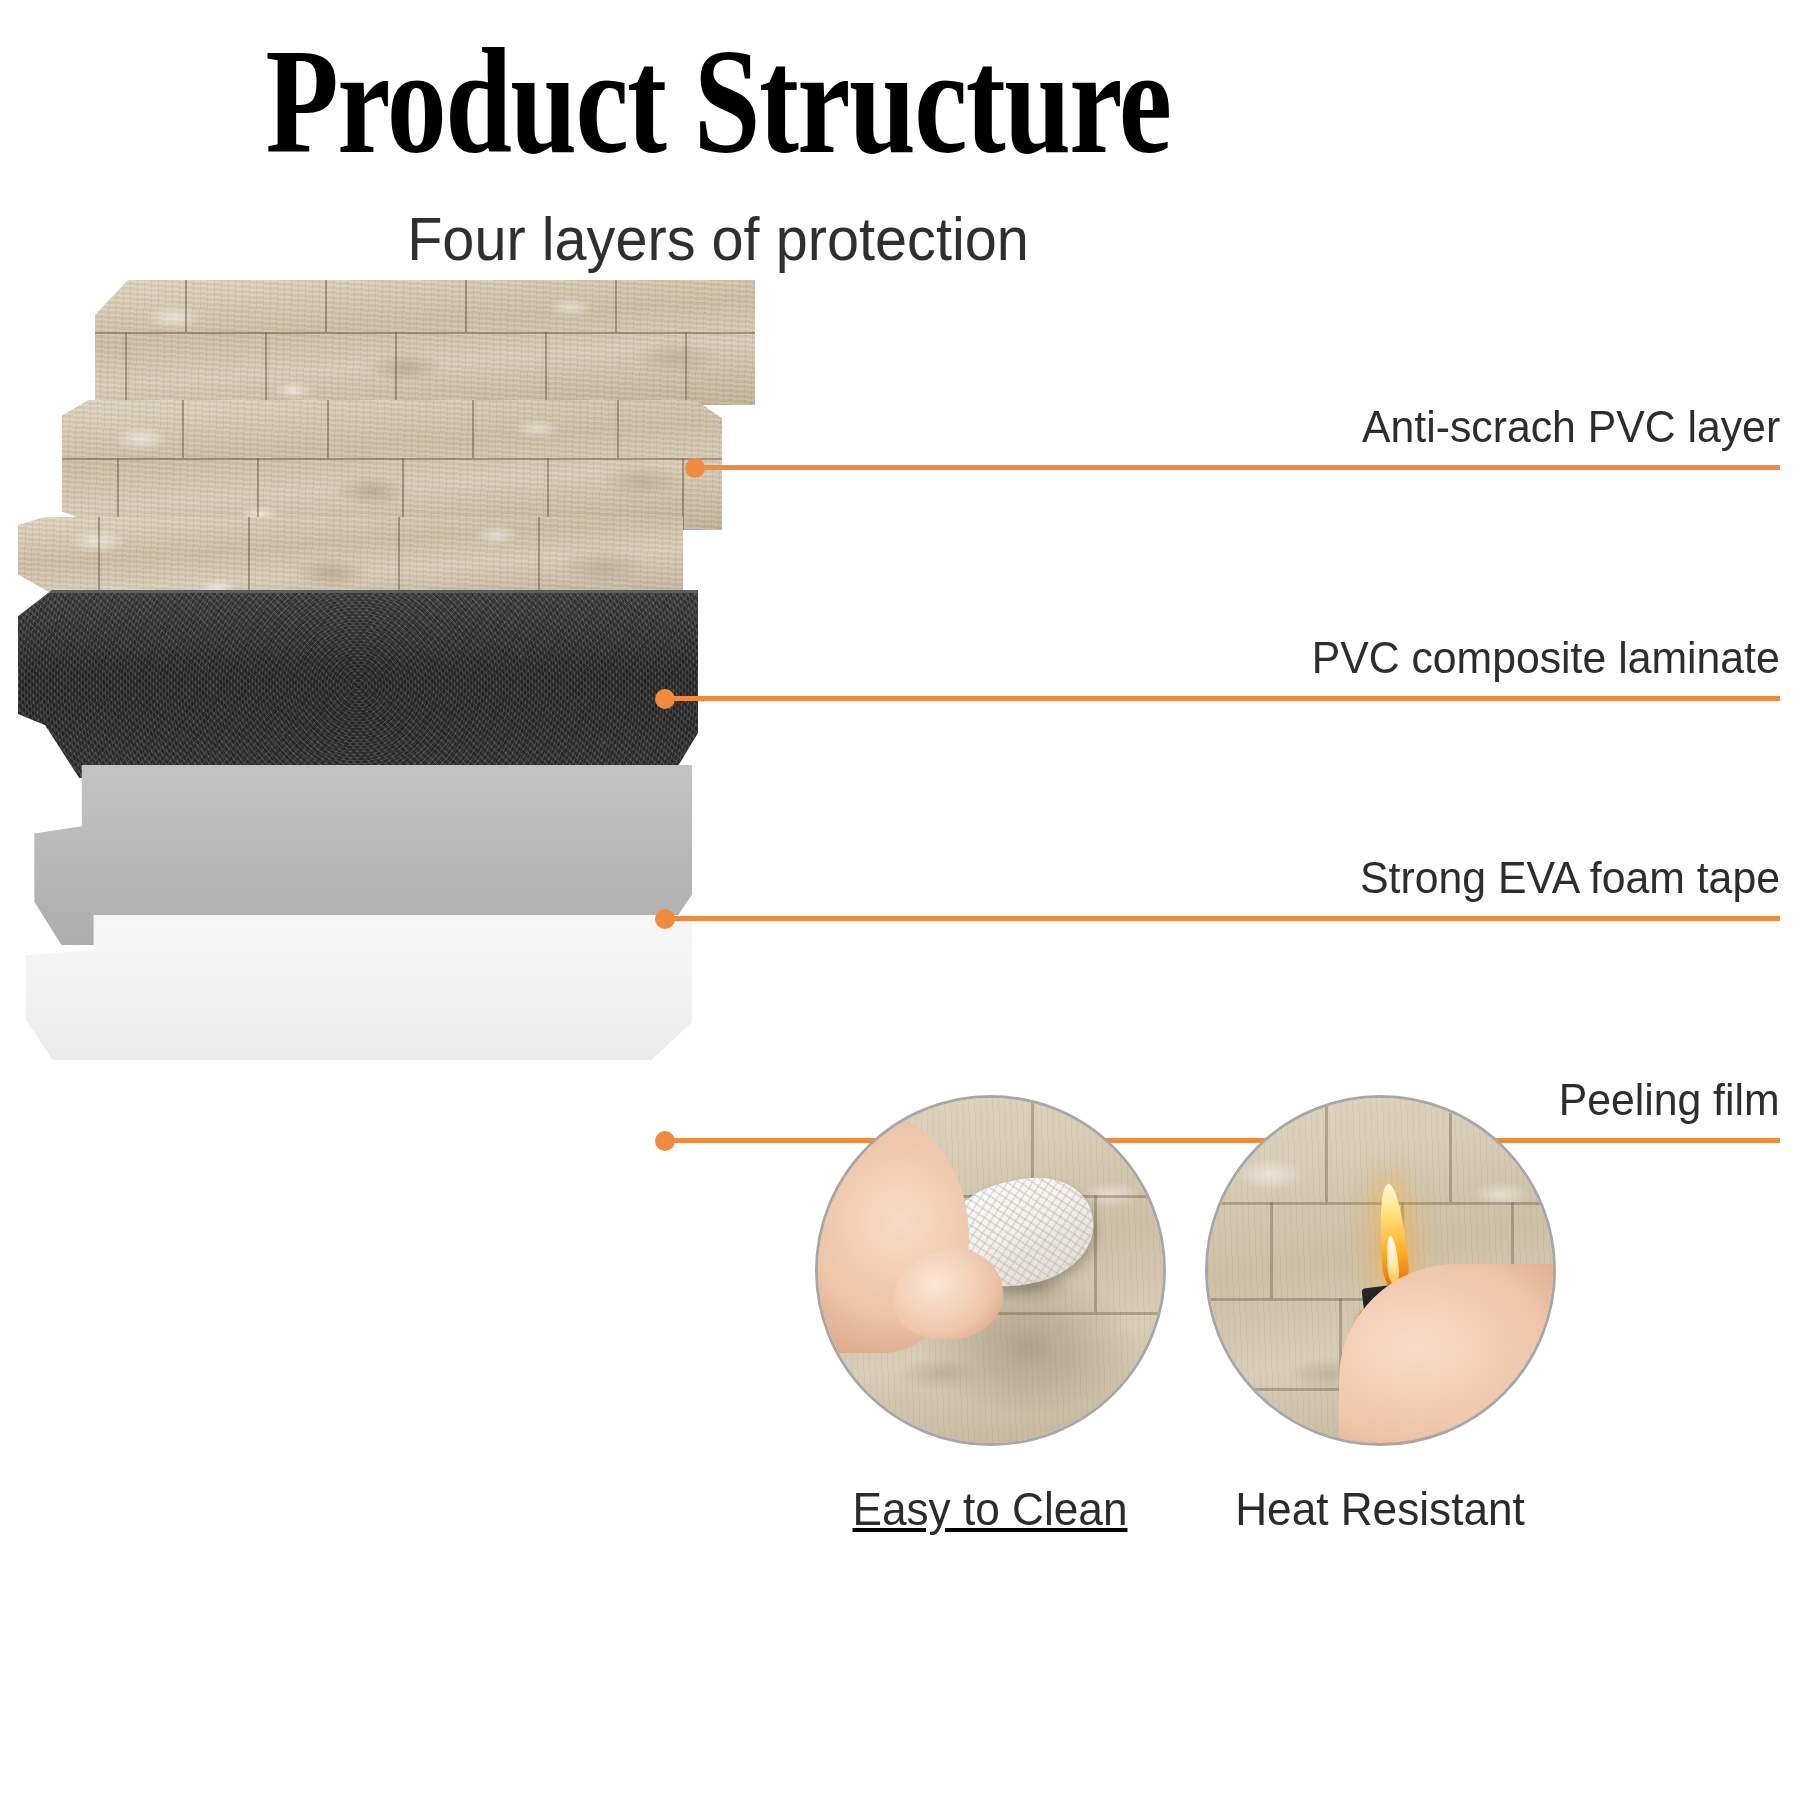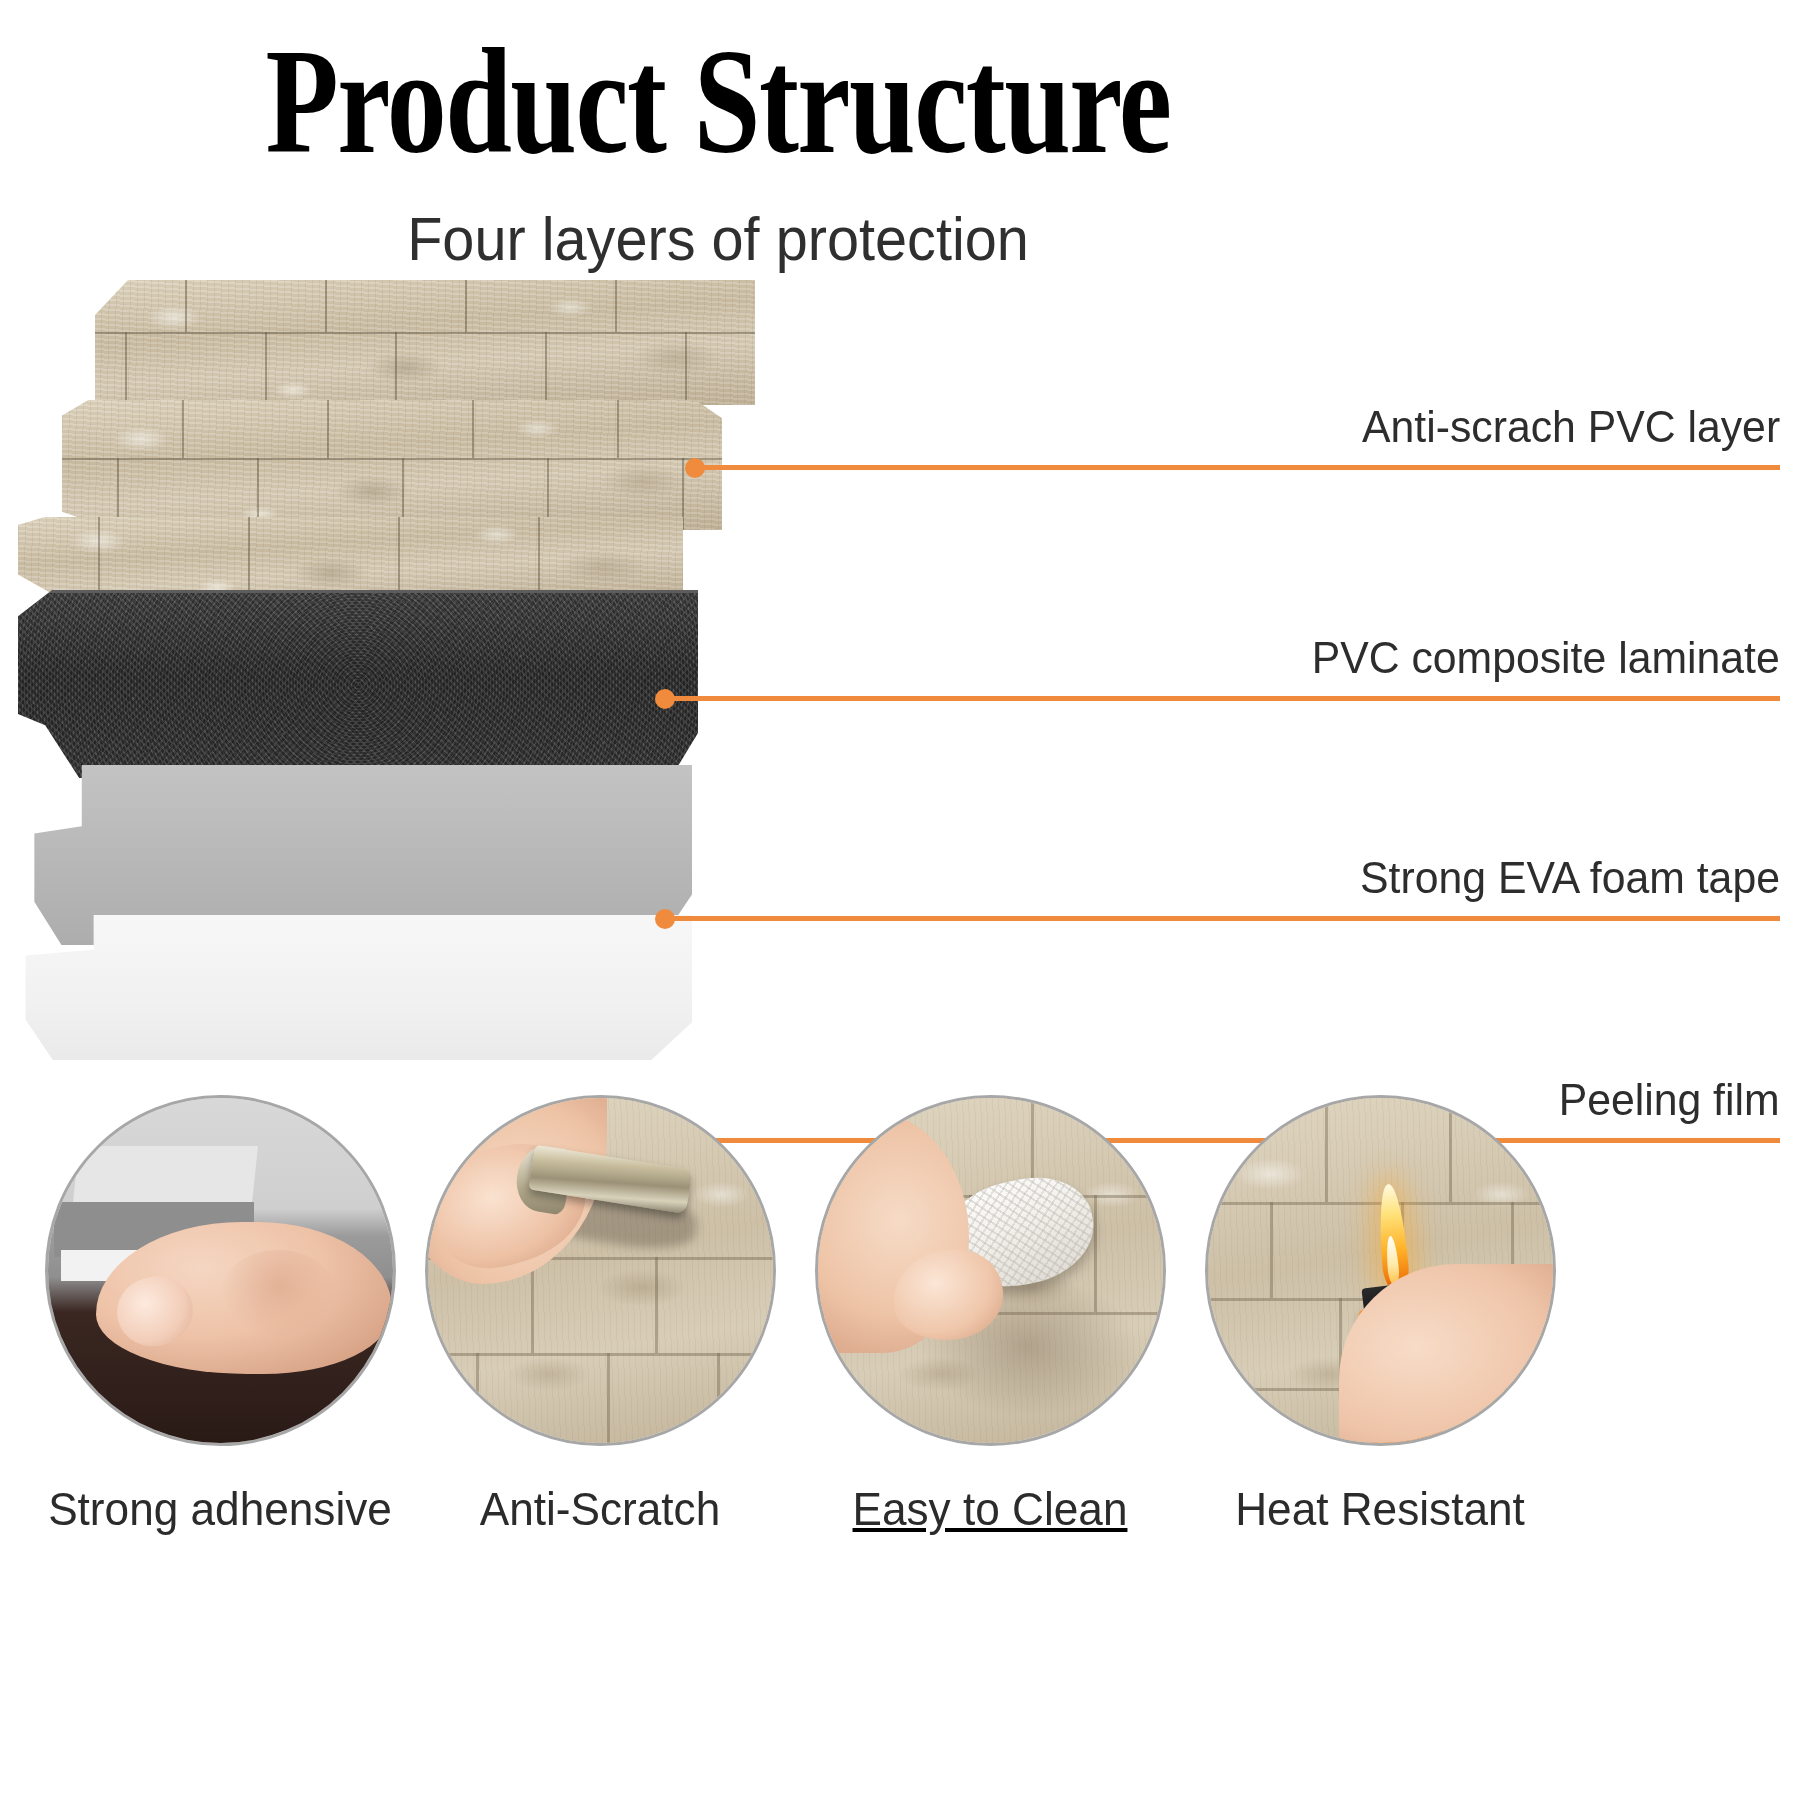--- a/index.html
+++ b/index.html
@@ -309,52 +309,21 @@
   </div>
 
   <div class="callout" style="left:655px;top:1140px;width:1125px;">
     <span class="dot"></span>
     <span class="rule" style="width:1117px;"></span>
     <span class="clabel">Peeling film</span>
   </div>
 
   <div id="features">
 
-    <div class="feat" style="left:20px;top:0;">
-      <div class="circle">
-        <div class="c1-bg"></div>
-        <div class="c1-sheetA"></div>
-        <div class="c1-sheetB"></div>
-        <div class="c1-sheetC"></div>
-        <div class="c1-thumb"></div>
-        <div class="c1-knuck"></div>
-        <div class="c1-nail"></div>
-      </div>
-      <div class="cap">Strong adhensive</div>
-    </div>
-
-    <div class="feat" style="left:400px;top:0;">
-      <div class="circle">
-        <div class="wall">
-          <div class="wl-h" style="top:46%;"></div>
-          <div class="wl-h" style="top:74%;"></div>
-          <div class="wl-v" style="left:30%;top:46%;height:28%;"></div>
-          <div class="wl-v" style="left:66%;top:46%;height:28%;"></div>
-          <div class="wl-v" style="left:14%;top:74%;height:26%;"></div>
-          <div class="wl-v" style="left:52%;top:74%;height:26%;"></div>
-          <div class="wl-v" style="left:84%;top:74%;height:26%;"></div>
-        </div>
-        <div class="c2-shadow"></div>
-        <div class="c2-hand"></div>
-        <div class="c2-finger"></div>
-        <div class="c2-keyhead"></div>
-        <div class="c2-key"></div>
-      </div>
-      <div class="cap">Anti-Scratch</div>
-    </div>
+
 
     <div class="feat" style="left:790px;top:0;text-decoration:underline;">
       <div class="circle">
         <div class="wall">
           <div class="wl-h" style="top:28%;"></div>
           <div class="wl-h" style="top:62%;"></div>
           <div class="wl-v" style="left:24%;top:0;height:28%;"></div>
           <div class="wl-v" style="left:62%;top:0;height:28%;"></div>
           <div class="wl-v" style="left:44%;top:28%;height:34%;"></div>
           <div class="wl-v" style="left:80%;top:28%;height:34%;"></div>

